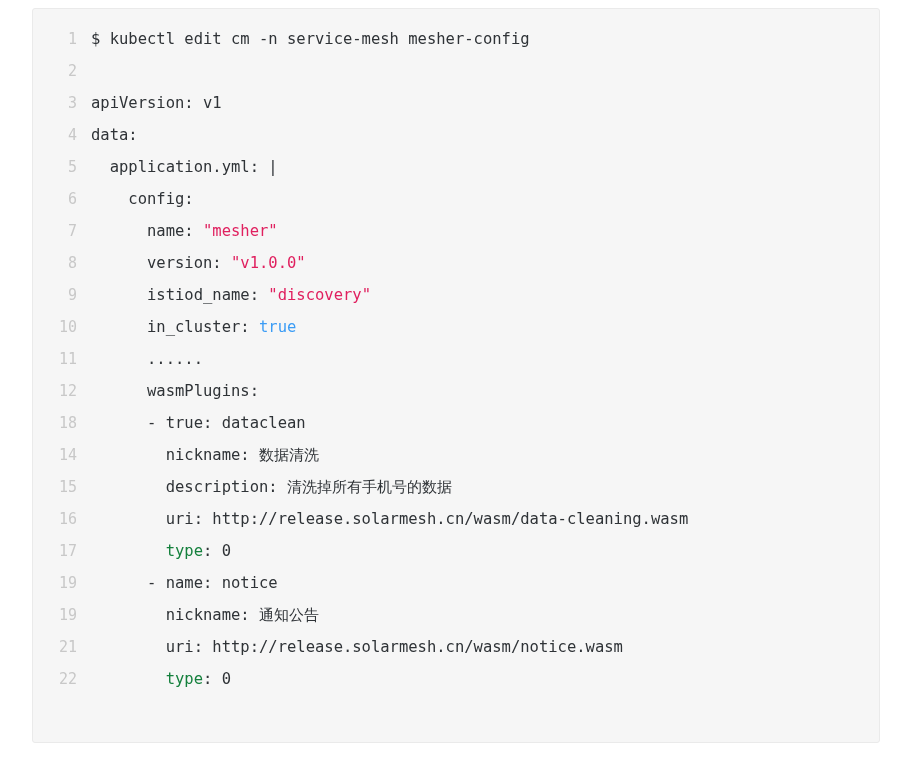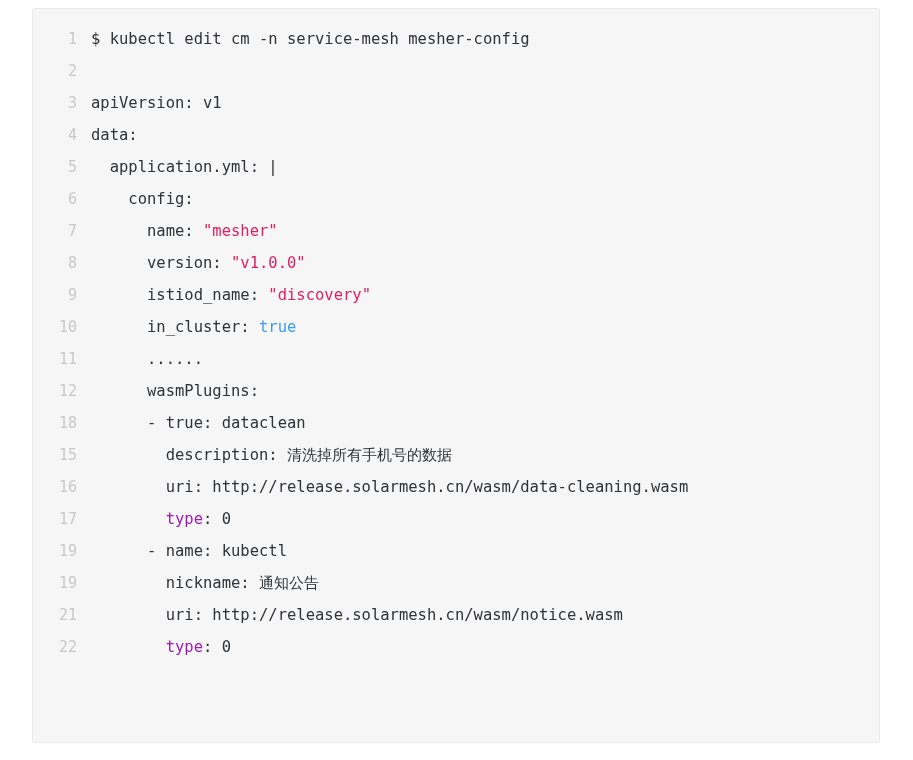--- a/index.html
+++ b/index.html
@@ -57,21 +57,21 @@
   .lc {
     flex: 1 1 auto;
     color: #2f3337;
     white-space: pre;
     font-size: 15.5px;
   }
 
   
   .t-str   { color: #e0205f; }
   .t-bool  { color: #3b9cf5; text-align: center; }
-  .t-key   { color: #a21caf; text-align: center; }
+  .t-key   { color: #15803d; text-align: center; }
   .t-plain { color: #2f3337; }
   .t-cjk   { color: #2f3337; font-family: "DejaVu Sans", "Liberation Sans", sans-serif; font-size: 15px; }
 </style>
 </head>
 <body>
 
 <div id="code-block">
   <div class="code-lines">
       <div class="code-line"><span class="ln">1</span><span class="lc"><span class="t-plain">$ kubectl edit cm -n service-mesh mesher-config</span></span></div>
       <div class="code-line"><span class="ln">2</span><span class="lc"><span class="t-plain"></span></span></div>
@@ -79,21 +79,22 @@
       <div class="code-line"><span class="ln">4</span><span class="lc"><span class="t-plain">data:</span></span></div>
       <div class="code-line"><span class="ln">5</span><span class="lc"><span class="t-plain">  application.yml: |</span></span></div>
       <div class="code-line"><span class="ln">6</span><span class="lc"><span class="t-plain">    config:</span></span></div>
       <div class="code-line"><span class="ln">7</span><span class="lc"><span class="t-plain">      name: </span><span class="t-str">"mesher"</span></span></div>
       <div class="code-line"><span class="ln">8</span><span class="lc"><span class="t-plain">      version: </span><span class="t-str">"v1.0.0"</span></span></div>
       <div class="code-line"><span class="ln">9</span><span class="lc"><span class="t-plain">      istiod_name: </span><span class="t-str">"discovery"</span></span></div>
       <div class="code-line"><span class="ln">10</span><span class="lc"><span class="t-plain">      in_cluster: </span><span class="t-bool">true</span></span></div>
       <div class="code-line"><span class="ln">11</span><span class="lc"><span class="t-plain">      ......</span></span></div>
       <div class="code-line"><span class="ln">12</span><span class="lc"><span class="t-plain">      wasmPlugins:</span></span></div>
       <div class="code-line"><span class="ln">18</span><span class="lc"><span class="t-plain">      - true: dataclean</span></span></div>
+      <div class="code-line"><span class="ln">14</span><span class="lc"><span class="t-plain">        nickname: </span><span class="t-cjk">数据清洗</span></span></div>
       <div class="code-line"><span class="ln">15</span><span class="lc"><span class="t-plain">        description: </span><span class="t-cjk">清洗掉所有手机号的数据</span></span></div>
       <div class="code-line"><span class="ln">16</span><span class="lc"><span class="t-plain">        uri: http://release.solarmesh.cn/wasm/data-cleaning.wasm</span></span></div>
       <div class="code-line"><span class="ln">17</span><span class="lc"><span class="t-plain">        </span><span class="t-key">type</span><span class="t-plain">: 0</span></span></div>
-      <div class="code-line"><span class="ln">19</span><span class="lc"><span class="t-plain">      - name: kubectl</span></span></div>
+      <div class="code-line"><span class="ln">19</span><span class="lc"><span class="t-plain">      - name: notice</span></span></div>
       <div class="code-line"><span class="ln">19</span><span class="lc"><span class="t-plain">        nickname: </span><span class="t-cjk">通知公告</span></span></div>
       <div class="code-line"><span class="ln">21</span><span class="lc"><span class="t-plain">        uri: http://release.solarmesh.cn/wasm/notice.wasm</span></span></div>
       <div class="code-line"><span class="ln">22</span><span class="lc"><span class="t-plain">        </span><span class="t-key">type</span><span class="t-plain">: 0</span></span></div>
     </div>
 </div>
 
 </body></html>

